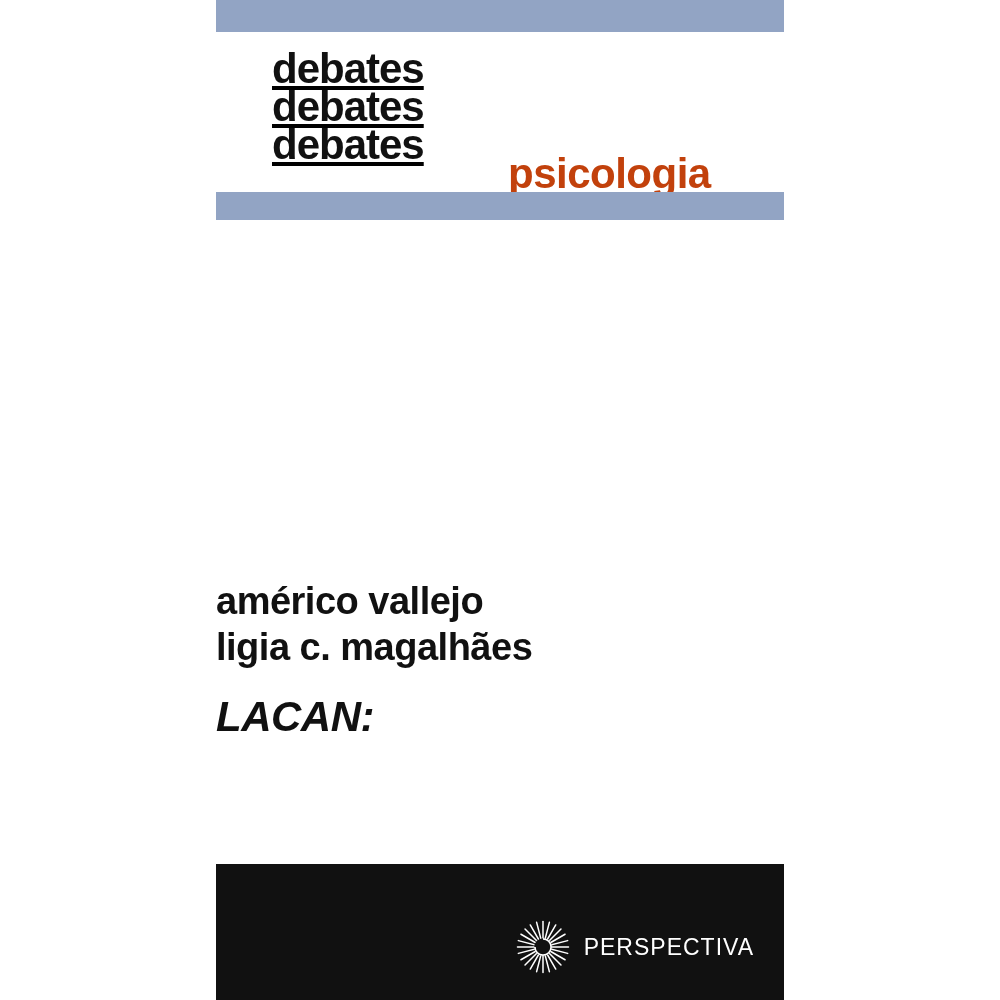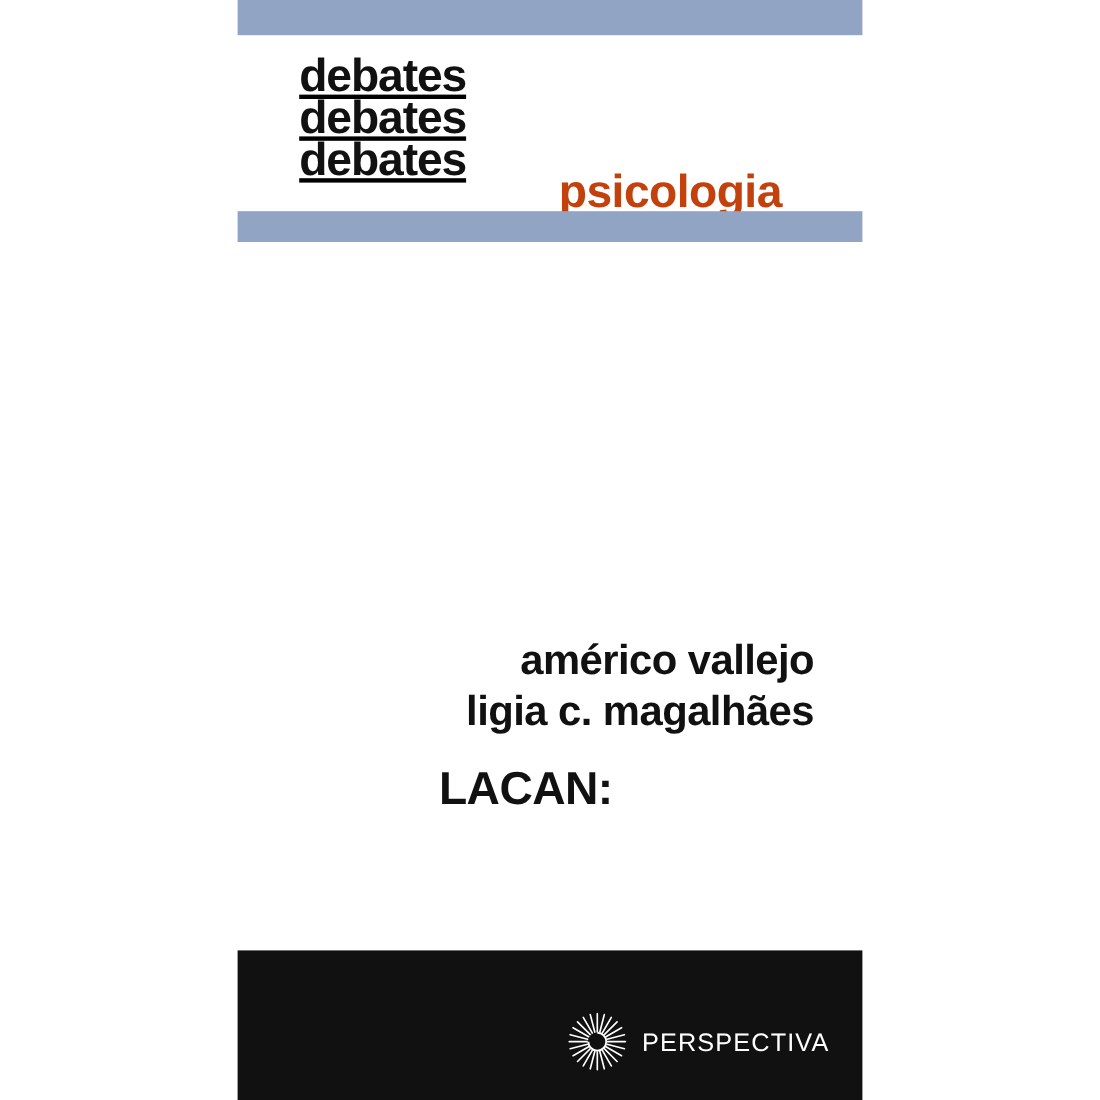--- a/index.html
+++ b/index.html
@@ -73,38 +73,39 @@
     color: #c2410c;
     white-space: nowrap;
     margin-top: 40px;
   }
 
   .authors {
     position: absolute;
     left: 0;
     top: 578px;
     width: 524px;
-    text-align: right;
+    text-align: left;
     color: #111111;
   }
   .author-line {
     display: block;
     font-weight: bold;
     font-size: 38px;
     line-height: 46px;
     letter-spacing: -0.5px;
   }
 
   .title {
     position: absolute;
     left: 0;
     top: 692px;
     width: 524px;
-    text-align: center;
+    text-align: left;
     color: #111111;
+    font-style: italic;
   }
   .title-line {
     display: block;
     font-weight: bold;
     font-size: 42px;
     line-height: 50px;
     letter-spacing: -0.5px;
   }
 
   .footer {

